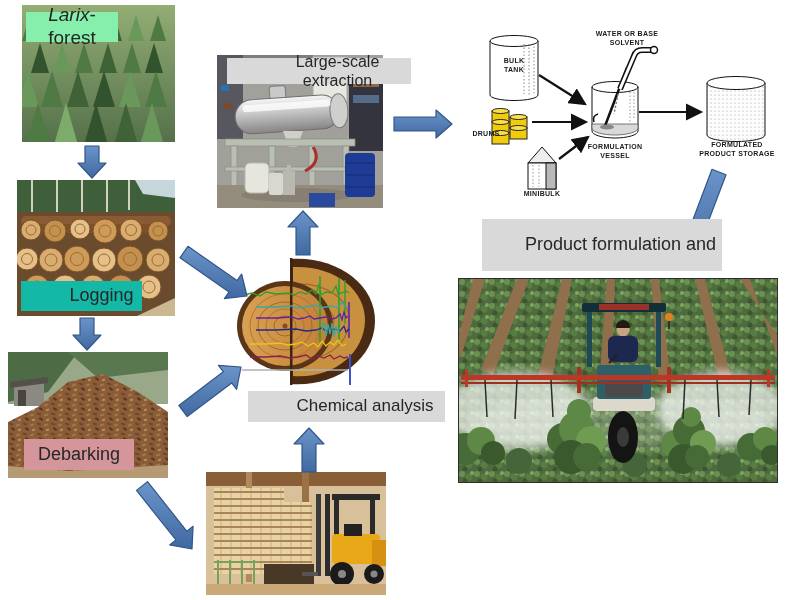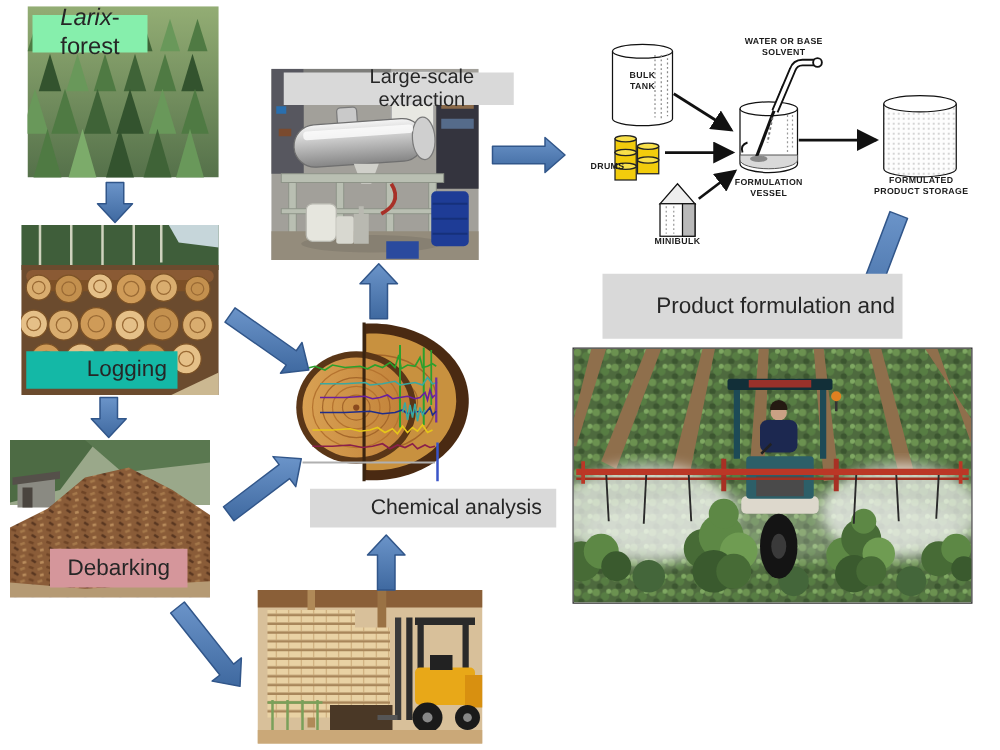--- a/index.html
+++ b/index.html
@@ -10,21 +10,21 @@
   .arrow-layer{position:absolute;left:0;top:0;z-index:4;pointer-events:none;}
   .lab{position:absolute;display:flex;align-items:center;justify-content:center;
        color:#262626;z-index:5;text-align:center;line-height:1.2;}
   .lab.gray{background:#d9d9d9;padding-left:37px;}
   .lab.green{background:#86efac;}
   .lab.peach{background:#14b8a6;padding-left:40px;}
   .lab.rose{background:#d5969b;}
   #lab-forest{left:26px;top:12px;width:92px;height:30px;font-size:19px;}
   #lab-forest em{font-style:italic;}
   #lab-logging{left:21px;top:281px;width:81px;height:30px;font-size:18px;}
-  #lab-debarking{left:40px;top:439px;width:110px;height:31px;font-size:18px;}
+  #lab-debarking{left:24px;top:439px;width:110px;height:31px;font-size:18px;}
   #lab-processing{left:207px;top:562px;width:100px;height:30px;font-size:18px;}
   #lab-chemical{left:238px;top:391px;width:160px;height:31px;font-size:17px;margin-left:10px;}
   #lab-extraction{left:227px;top:58px;width:147px;height:26px;font-size:16px;}
   #lab-product{left:482px;top:219px;width:203px;height:52px;font-size:18px;flex-direction:column;}
   #photo-forest{left:22px;top:5px;width:153px;height:137px;}
   #photo-logs{left:17px;top:180px;width:158px;height:136px;}
   #photo-debark{left:8px;top:352px;width:160px;height:126px;}
   #photo-processing{left:206px;top:472px;width:180px;height:123px;}
   #photo-extraction{left:217px;top:55px;width:166px;height:153px;}
   #photo-disc{left:236px;top:254px;width:200px;height:140px;z-index:2;}

